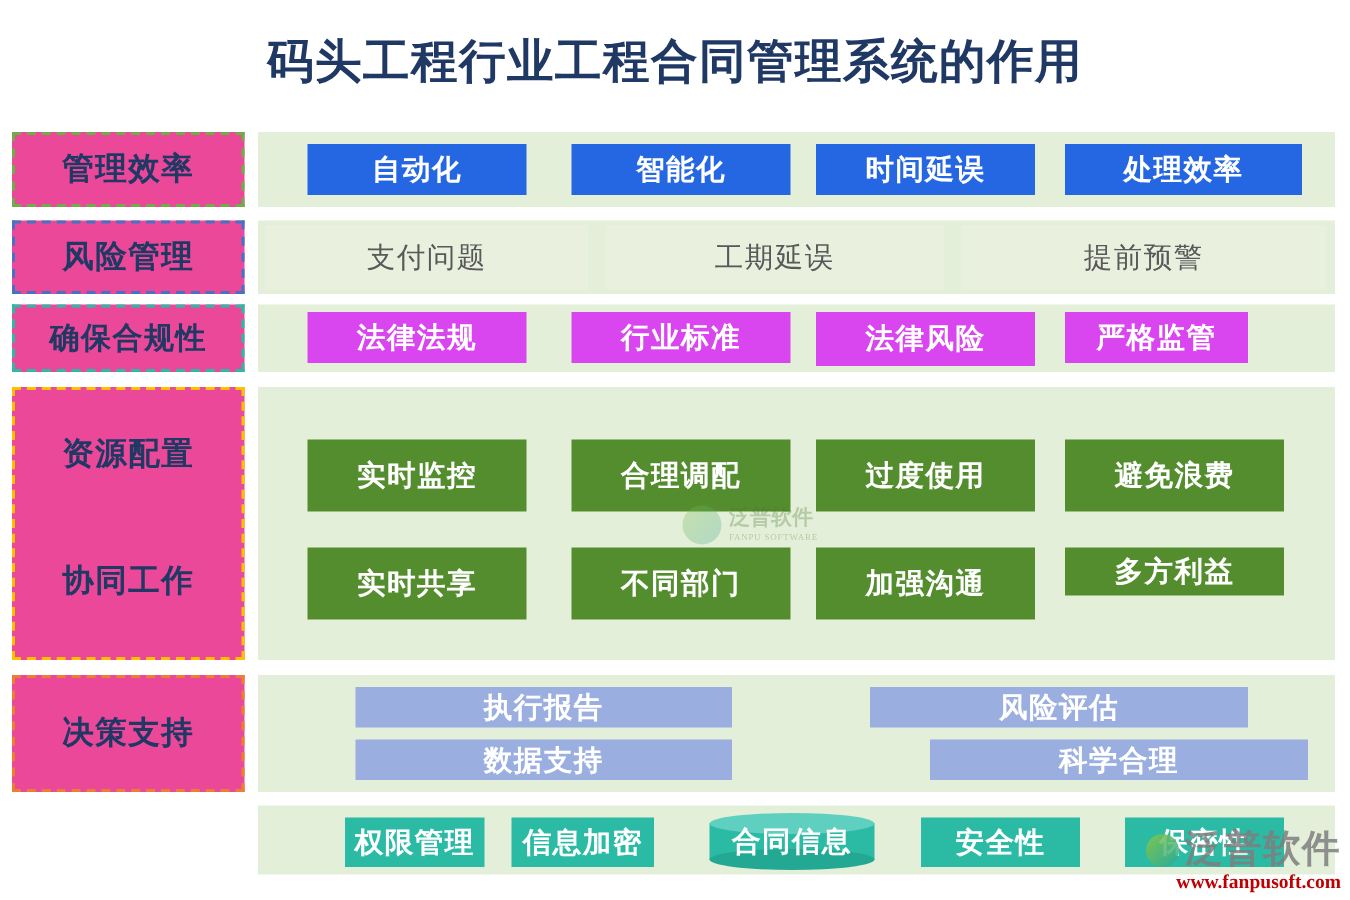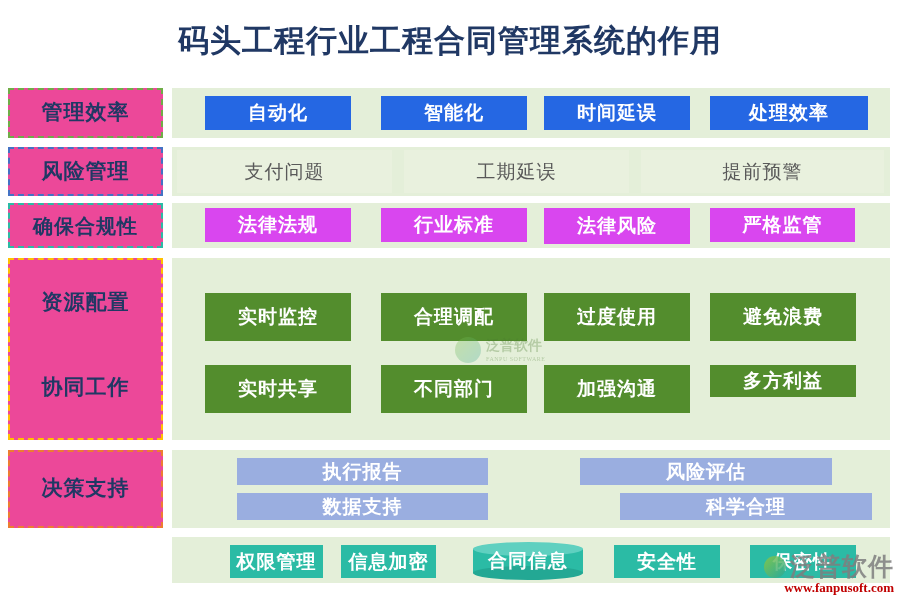--- a/index.html
+++ b/index.html
@@ -214,21 +214,21 @@
     <div class="chip blue" style="left: 544px; top: 96px; width: 146px; height: 34px;">时间延误</div>
     <div class="chip blue" style="left: 710px; top: 96px; width: 158px; height: 34px;">处理效率</div>
     <div class="band" style="top: 147px; height: 49px;"></div>
     <div class="chip pale" style="left: 177px; top: 150px; width: 215px; height: 43px;">支付问题</div>
     <div class="chip pale" style="left: 404px; top: 150px; width: 225px; height: 43px;">工期延误</div>
     <div class="chip pale" style="left: 641px; top: 150px; width: 243px; height: 43px;">提前预警</div>
     <div class="band" style="top: 203px; height: 45px;"></div>
     <div class="chip teal" style="left: 205px; top: 208px; width: 146px; height: 34px;">法律法规</div>
     <div class="chip teal" style="left: 381px; top: 208px; width: 146px; height: 34px;">行业标准</div>
     <div class="chip teal" style="left: 544px; top: 208px; width: 146px; height: 36px;">法律风险</div>
-    <div class="chip teal" style="left: 710px; top: 208px; width: 145px; height: 34px;">严格监管</div>
+    <div class="chip teal" style="left: 710px; top: 208px; width: 122px; height: 34px;">严格监管</div>
     <div class="band" style="top: 258px; height: 182px;"></div>
     <div class="chip green" style="left: 205px; top: 293px; width: 146px; height: 48px;">实时监控</div>
     <div class="chip green" style="left: 381px; top: 293px; width: 146px; height: 48px;">合理调配</div>
     <div class="chip green" style="left: 544px; top: 293px; width: 146px; height: 48px;">过度使用</div>
     <div class="chip green" style="left: 710px; top: 293px; width: 146px; height: 48px;">避免浪费</div>
     <div class="chip green" style="left: 205px; top: 365px; width: 146px; height: 48px;">实时共享</div>
     <div class="chip green" style="left: 381px; top: 365px; width: 146px; height: 48px;">不同部门</div>
     <div class="chip green" style="left: 544px; top: 365px; width: 146px; height: 48px;">加强沟通</div>
     <div class="chip green" style="left: 710px; top: 365px; width: 146px; height: 32px; text-align: center;">多方利益</div>
     <div class="band" style="top: 450px; height: 78px;"></div>

